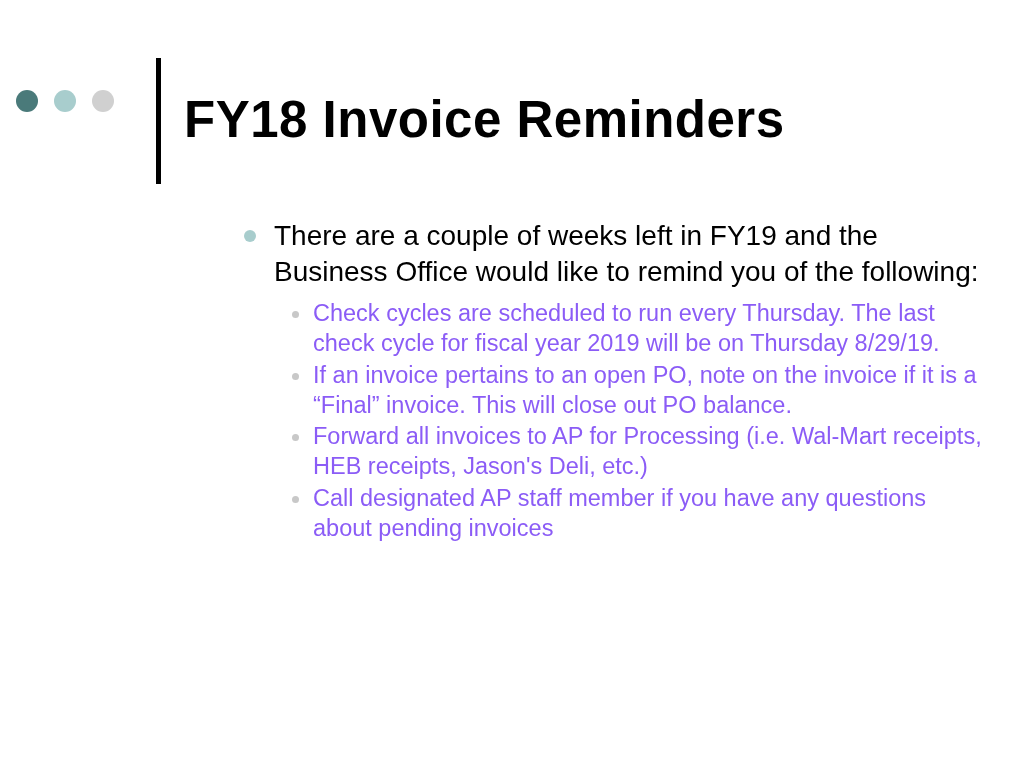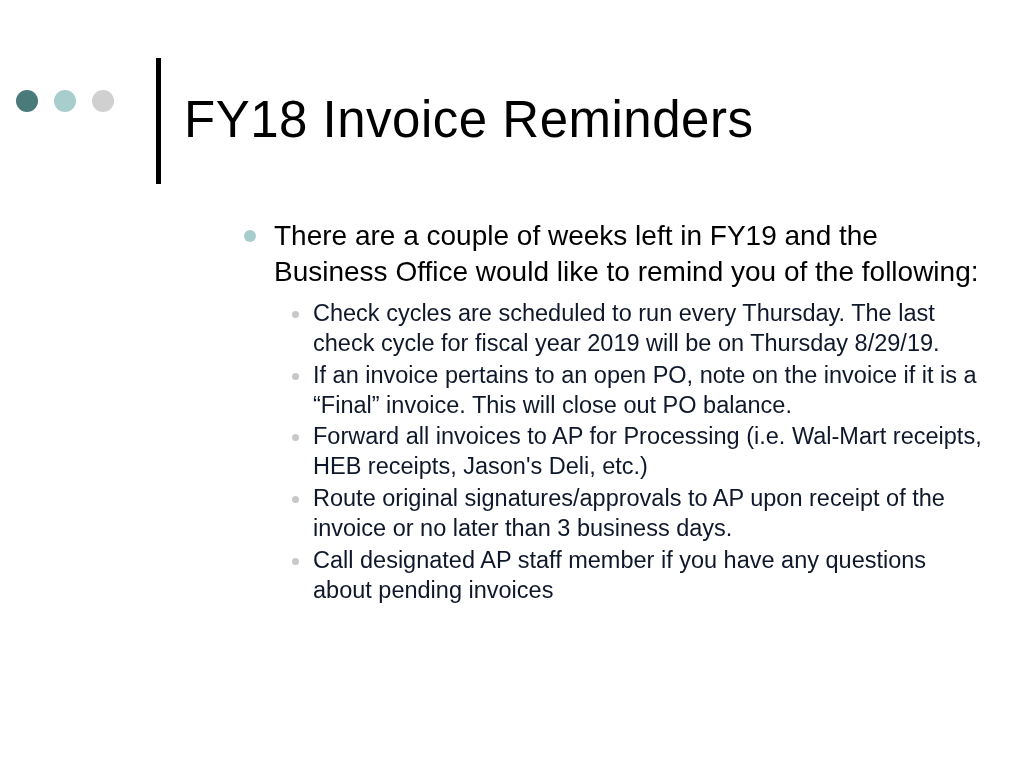--- a/index.html
+++ b/index.html
@@ -44,21 +44,21 @@
       top: 28px;
       width: 5px;
       height: 126px;
       background: #000000;
     }
     .slide-title {
       position: absolute;
       left: 184px;
       top: 60px;
       font-size: 51px;
-      font-weight: 400;
+      font-weight: 700;
       color: #000000;
       letter-spacing: 0.5px;
     }
     .content-area {
       position: absolute;
       top: 218px;
       left: 244px;
       right: 40px;
     }
     .main-bullet {
@@ -94,21 +94,21 @@
       height: 7px;
       border-radius: 50%;
       background: #c8c8c8;
       margin-top: 12px;
       margin-right: 14px;
       flex-shrink: 0;
     }
     .sub-bullet-text {
       font-size: 23.5px;
       line-height: 1.27;
-      color: #0f172a;
+      color: #8b5cf6;
     }
   </style>
 </head>
 <body>
 
 <div class="header-area">
   <div class="decorative-dots">
     <div class="dot dot-1"></div>
     <div class="dot dot-2"></div>
     <div class="dot dot-3"></div>
@@ -130,20 +130,16 @@
     <div class="sub-bullet">
       <div class="sub-bullet-marker"></div>
       <div class="sub-bullet-text">If an invoice pertains to an open PO, note on the invoice if it is a “Final” invoice.  This will close out PO balance.</div>
     </div>
     <div class="sub-bullet">
       <div class="sub-bullet-marker"></div>
       <div class="sub-bullet-text">Forward all invoices to AP for Processing (i.e. Wal-Mart receipts, HEB receipts, Jason's Deli, etc.)</div>
     </div>
     <div class="sub-bullet">
       <div class="sub-bullet-marker"></div>
-      <div class="sub-bullet-text">Route original signatures/approvals to AP upon receipt of the invoice or no later than 3 business days.</div>
-    </div>
-    <div class="sub-bullet">
-      <div class="sub-bullet-marker"></div>
       <div class="sub-bullet-text">Call designated AP staff member if you have any questions about pending invoices</div>
     </div>
   </div>
 </div>
 
 </body></html>

